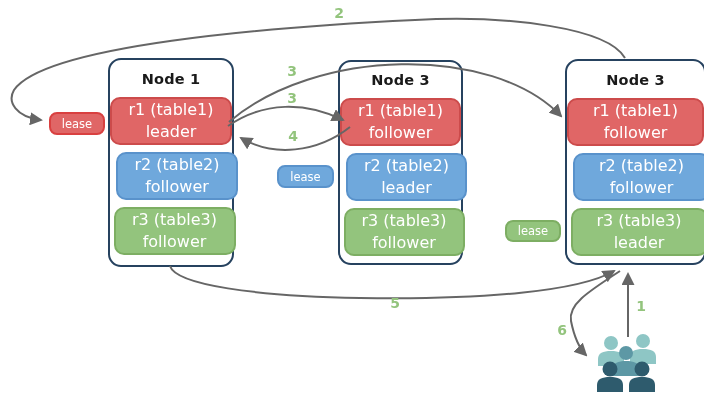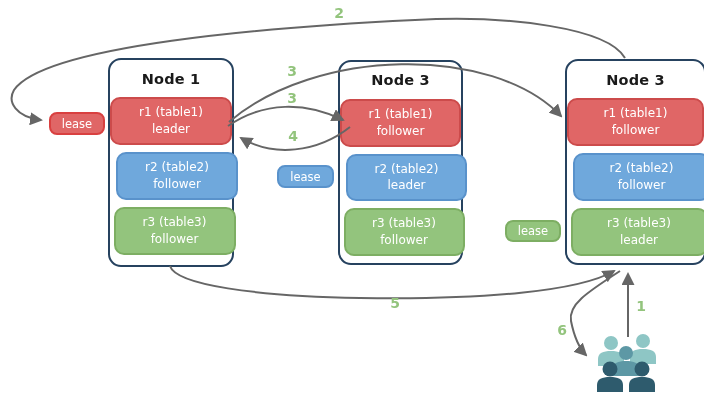--- a/index.html
+++ b/index.html
@@ -18,21 +18,21 @@
   }
   .node-title{
     height:37px;display:flex;align-items:center;justify-content:center;
     font-size:14.5px;font-weight:bold;color:var(--title_text,#1a1a1a);
     letter-spacing:.2px;
   }
   .replica{
     width:100%;height:48px;box-sizing:border-box;border-radius:10px;
     border:2px solid transparent;margin-bottom:7px;
     display:flex;flex-direction:column;align-items:center;justify-content:center;
-    color:var(--box_text,#fff);font-size:12px;line-height:1.4;text-align:center;
+    color:var(--box_text,#fff);font-size:16px;line-height:1.4;text-align:center;
   }
   .replica.red  {background:var(--red_fill,#e06666);  border-color:var(--red_border,#cc4b4b);}
   .replica.blue {background:var(--blue_fill,#6fa8dc); border-color:var(--blue_border,#5992cb);margin-left:12px;}
   .replica.green{background:var(--green_fill,#93c47d);border-color:var(--green_border,#7dae63);margin-left:7px;}
   
   .lease{
     position:absolute;box-sizing:border-box;border-radius:8px;z-index:2;
     display:flex;align-items:center;justify-content:center;
     color:var(--box_text,#fff);font-size:11.5px;border:2px solid transparent;
   }

